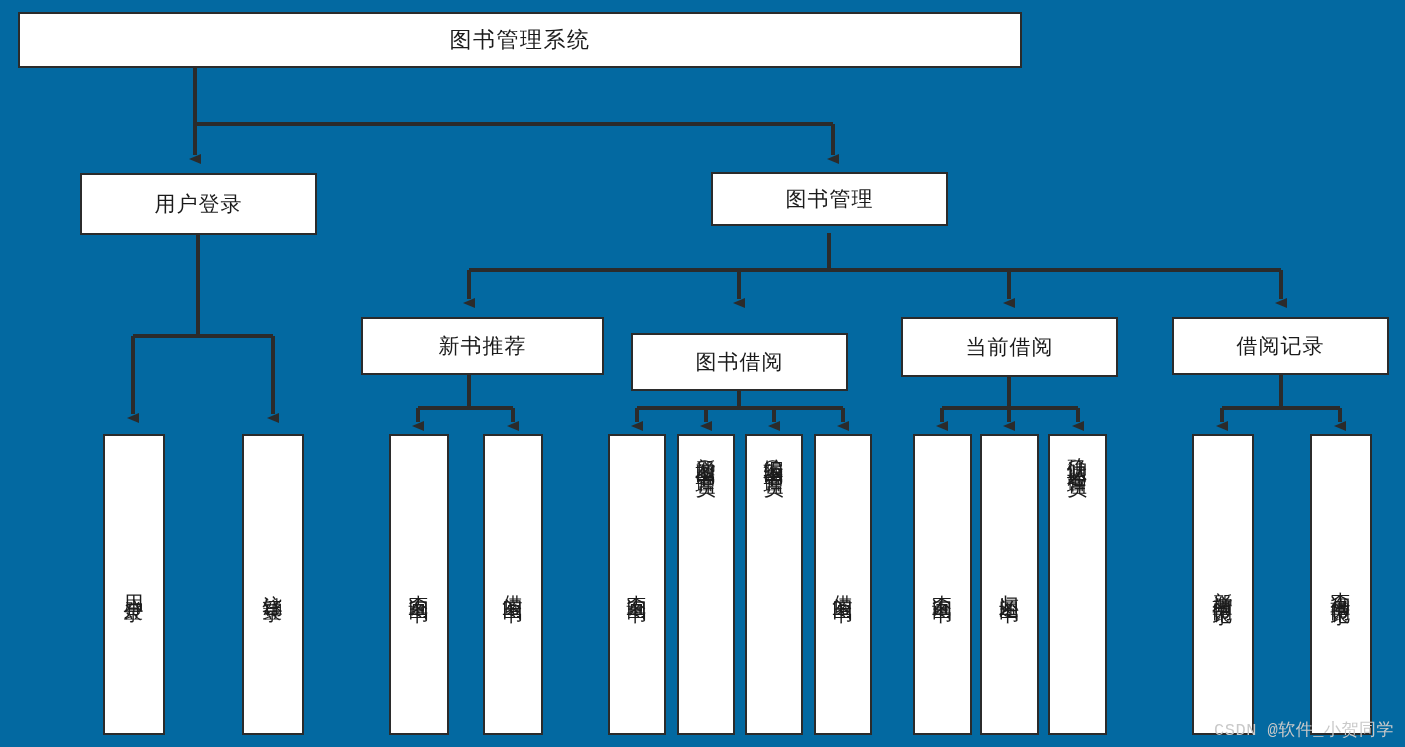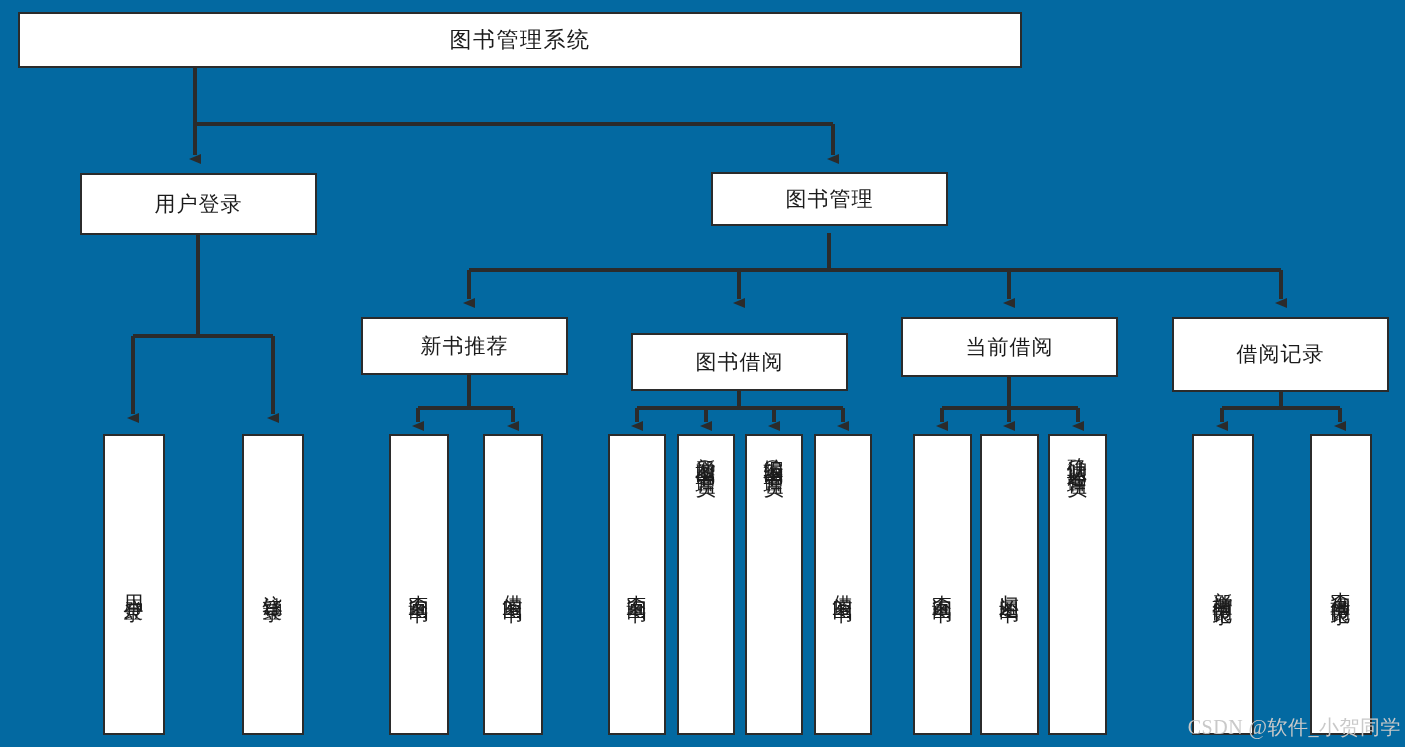--- a/index.html
+++ b/index.html
@@ -66,28 +66,28 @@
     letter-spacing: 3px;
     white-space: nowrap;
     max-height: 100%;
   }
   .node.vert.centered {
     align-items: center;
     padding-top: 0;
   }
   #watermark {
     position: absolute;
-    right: 4px;
+    right: 11px;
     bottom: 6px;
-    font-size: 20px;
+    font-size: 17px;
     color: #c9c9c9;
     letter-spacing: 0.5px;
     white-space: nowrap;
     z-index: 3;
-    font-family: Liberation Serif, serif;
+    font-family: Liberation Mono, monospace;
   }
 </style>
 </head>
 <body>
 
 <div id="diagram">
 
   <svg id="edges" viewBox="0 0 1405 747" xmlns="http://www.w3.org/2000/svg">
     <defs>
       <marker id="arrow" markerWidth="10" markerHeight="12" refX="1" refY="6" orient="auto" markerUnits="userSpaceOnUse">
@@ -142,30 +142,30 @@
     <span class="node-label">图书管理系统</span>
   </div>
 
   <div class="node horiz" style="left:80px; top:173px; width:237px; height:62px;">
     <span class="node-label">用户登录</span>
   </div>
   <div class="node horiz" style="left:711px; top:172px; width:237px; height:54px;">
     <span class="node-label">图书管理</span>
   </div>
 
-  <div class="node horiz" style="left:361px; top:317px; width:207px; height:58px;">
+  <div class="node horiz" style="left:361px; top:317px; width:243px; height:58px;">
     <span class="node-label">新书推荐</span>
   </div>
   <div class="node horiz" style="left:631px; top:333px; width:217px; height:58px;">
     <span class="node-label">图书借阅</span>
   </div>
   <div class="node horiz" style="left:901px; top:317px; width:217px; height:60px;">
     <span class="node-label">当前借阅</span>
   </div>
-  <div class="node horiz" style="left:1172px; top:317px; width:217px; height:75px;">
+  <div class="node horiz" style="left:1172px; top:317px; width:217px; height:58px;">
     <span class="node-label">借阅记录</span>
   </div>
 
   <div class="node vert centered" style="left:103px; top:434px; width:62px; height:301px;">
     <span class="node-label">用户登录</span>
   </div>
   <div class="node vert centered" style="left:242px; top:434px; width:62px; height:301px;">
     <span class="node-label">注销登录</span>
   </div>
 

